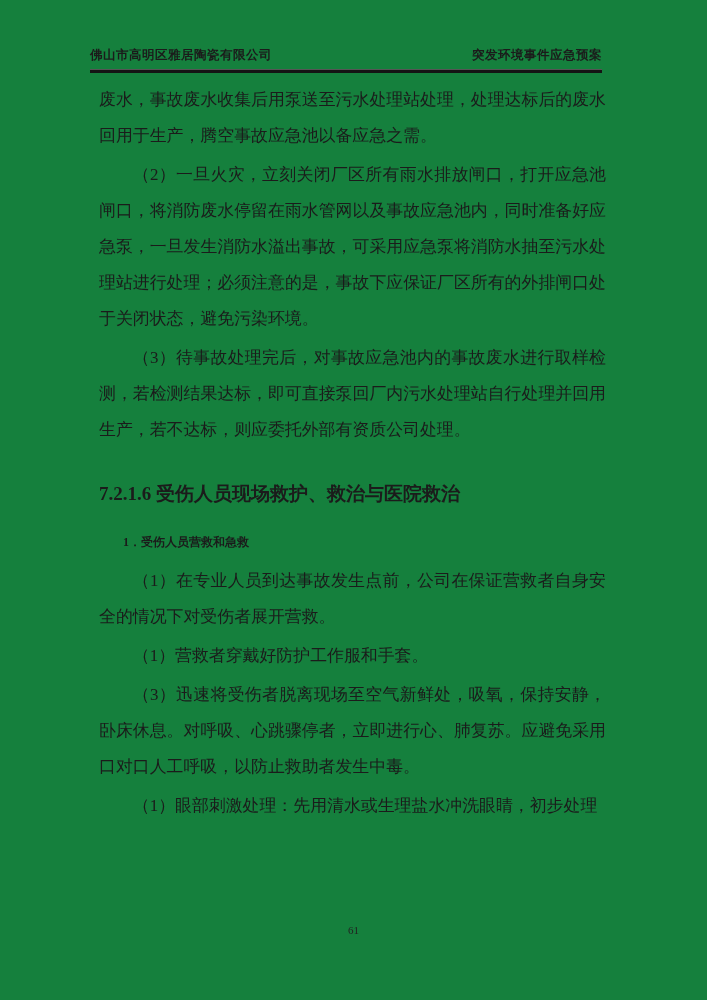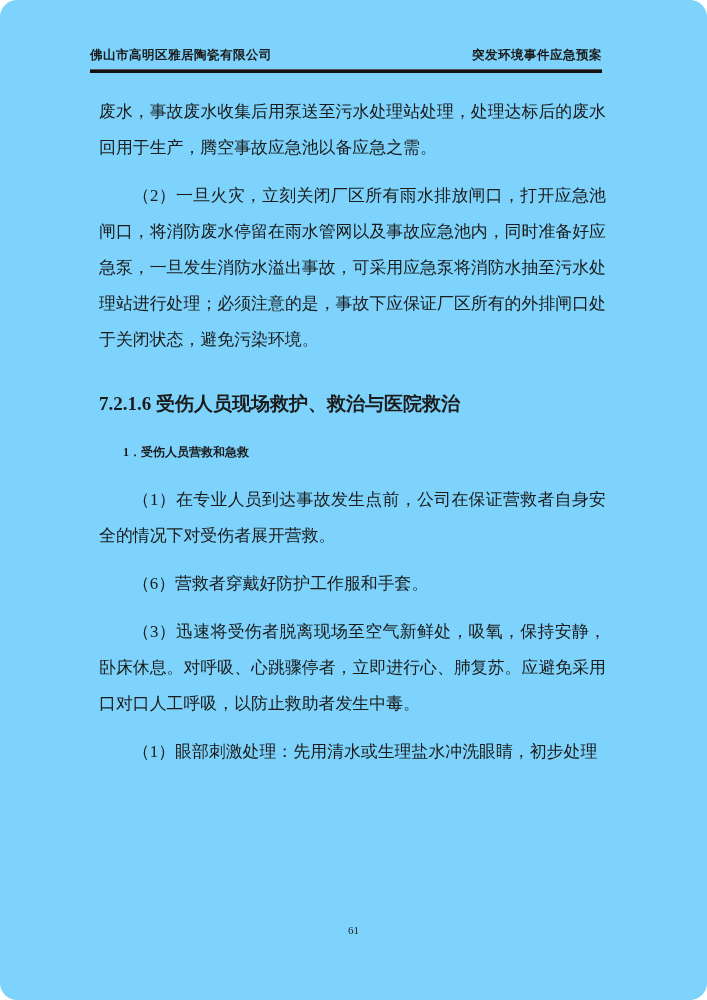--- a/index.html
+++ b/index.html
@@ -11,22 +11,21 @@
     width: 707px;
     height: 1000px;
     position: relative;
     font-family: "Liberation Serif", "DejaVu Serif", serif;
     color: #1b1b1b;
     overflow: hidden;
   }
   .page {
     position: absolute;
     inset: 0;
-    background: #7dd3fc;
-    border-radius: 17px;
+    background: #15803d;
   }
   .header {
     position: absolute;
     top: 47px;
     left: 90px;
     width: 512px;
     display: flex;
     justify-content: space-between;
     align-items: flex-end;
     font-size: 12.5px;
@@ -46,21 +45,21 @@
   .doc-body {
     position: absolute;
     top: 82px;
     left: 99px;
     width: 507px;
     font-size: 16.9px;
     line-height: 36px;
     text-align: justify;
   }
   .doc-body p {
-    margin: 12px 0 3px 0;
+    margin: 0 0 3px 0;
   }
   .doc-body p.indent {
     text-indent: 2em;
   }
   .doc-body h2 {
     font-size: 19px;
     font-weight: bold;
     line-height: 36px;
     margin: 28px 0 12px 0;
     text-align: left;
@@ -91,24 +90,25 @@
   <div class="header">
     <span>佛山市高明区雅居陶瓷有限公司</span>
     <span>突发环境事件应急预案</span>
     <span class="rule-shadow"></span>
   </div>
 
   <div class="doc-body" id="doc-body">
 
   <p>废水，事故废水收集后用泵送至污水处理站处理，处理达标后的废水回用于生产，腾空事故应急池以备应急之需。</p>
       <p class="indent">（2）一旦火灾，立刻关闭厂区所有雨水排放闸口，打开应急池闸口，将消防废水停留在雨水管网以及事故应急池内，同时准备好应急泵，一旦发生消防水溢出事故，可采用应急泵将消防水抽至污水处理站进行处理；必须注意的是，事故下应保证厂区所有的外排闸口处于关闭状态，避免污染环境。</p>
+      <p class="indent">（3）待事故处理完后，对事故应急池内的事故废水进行取样检测，若检测结果达标，即可直接泵回厂内污水处理站自行处理并回用生产，若不达标，则应委托外部有资质公司处理。</p>
       <h2>7.2.1.6 受伤人员现场救护、救治与医院救治</h2>
       <h3>1．受伤人员营救和急救</h3>
       <p class="indent">（1）在专业人员到达事故发生点前，公司在保证营救者自身安全的情况下对受伤者展开营救。</p>
-      <p class="indent">（6）营救者穿戴好防护工作服和手套。</p>
+      <p class="indent">（1）营救者穿戴好防护工作服和手套。</p>
       <p class="indent">（3）迅速将受伤者脱离现场至空气新鲜处，吸氧，保持安静，卧床休息。对呼吸、心跳骤停者，立即进行心、肺复苏。应避免采用口对口人工呼吸，以防止救助者发生中毒。</p>
       <p class="indent">（1）眼部刺激处理：先用清水或生理盐水冲洗眼睛，初步处理</p>
     </div>
 
   <div class="footer">
     <span>61</span>
   </div>
 
 </div>
 

